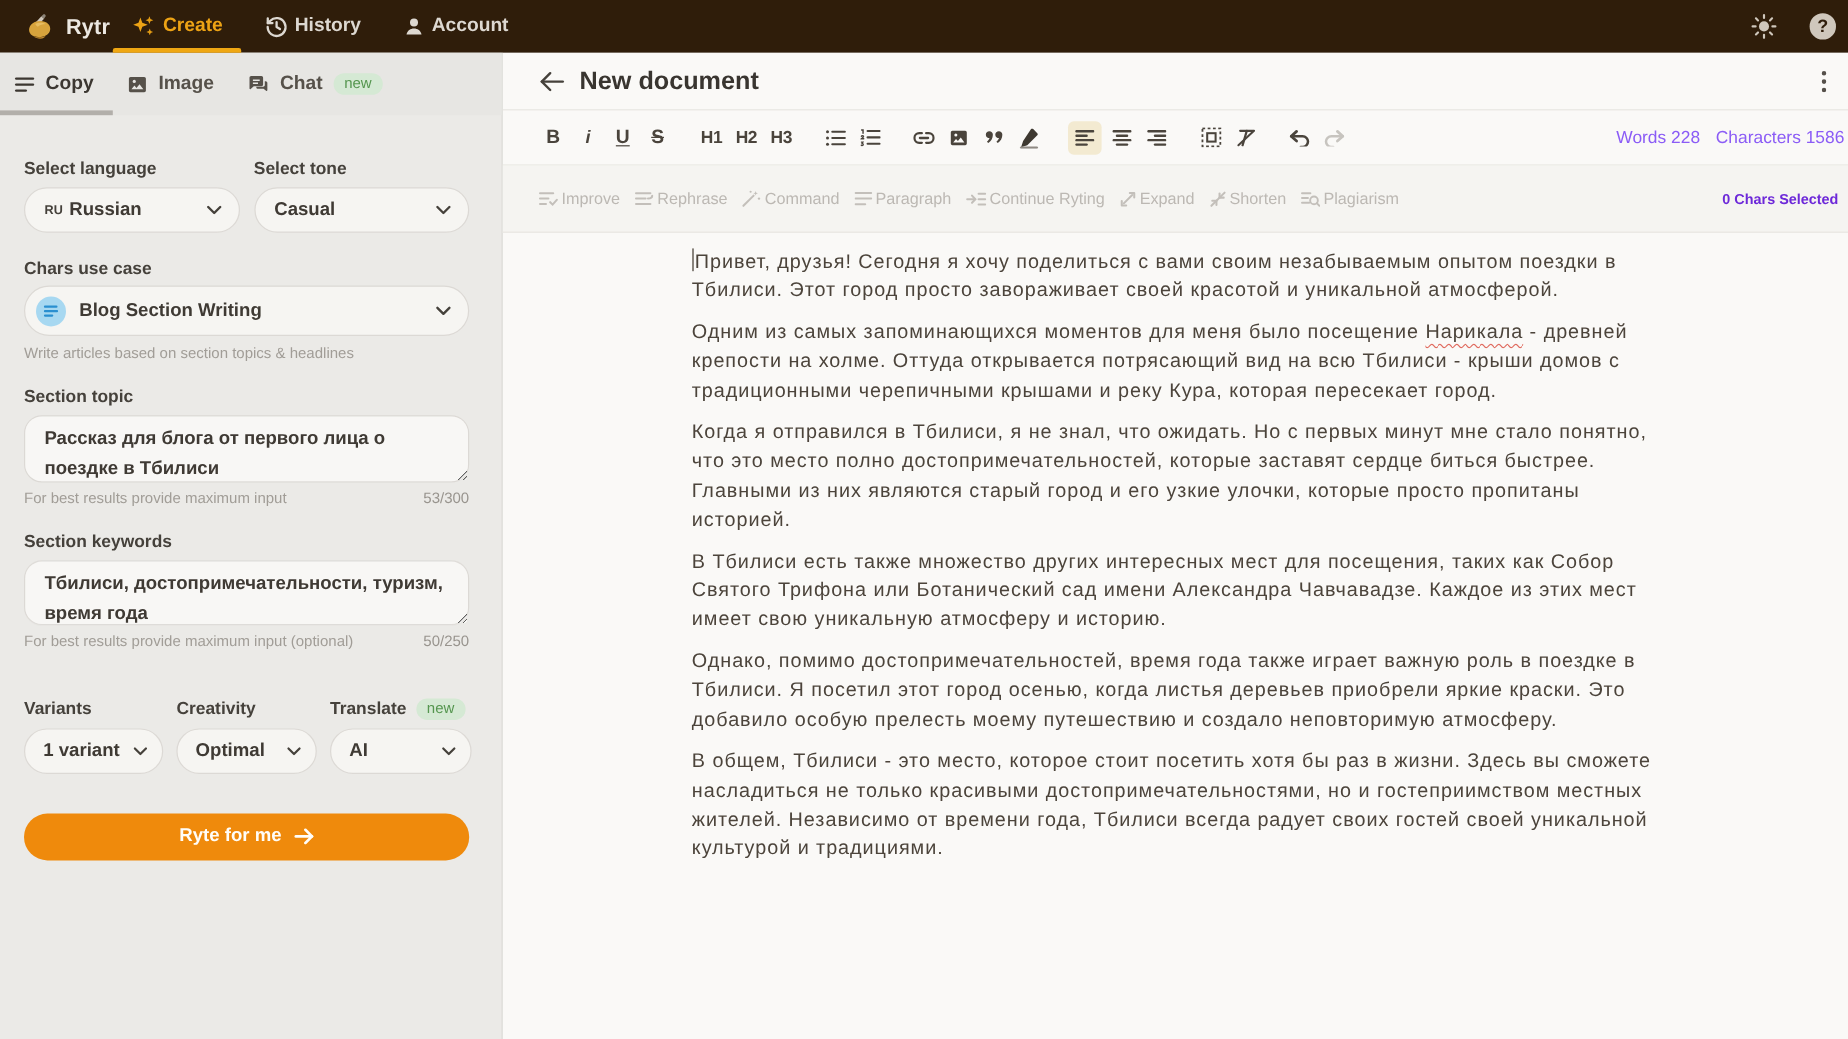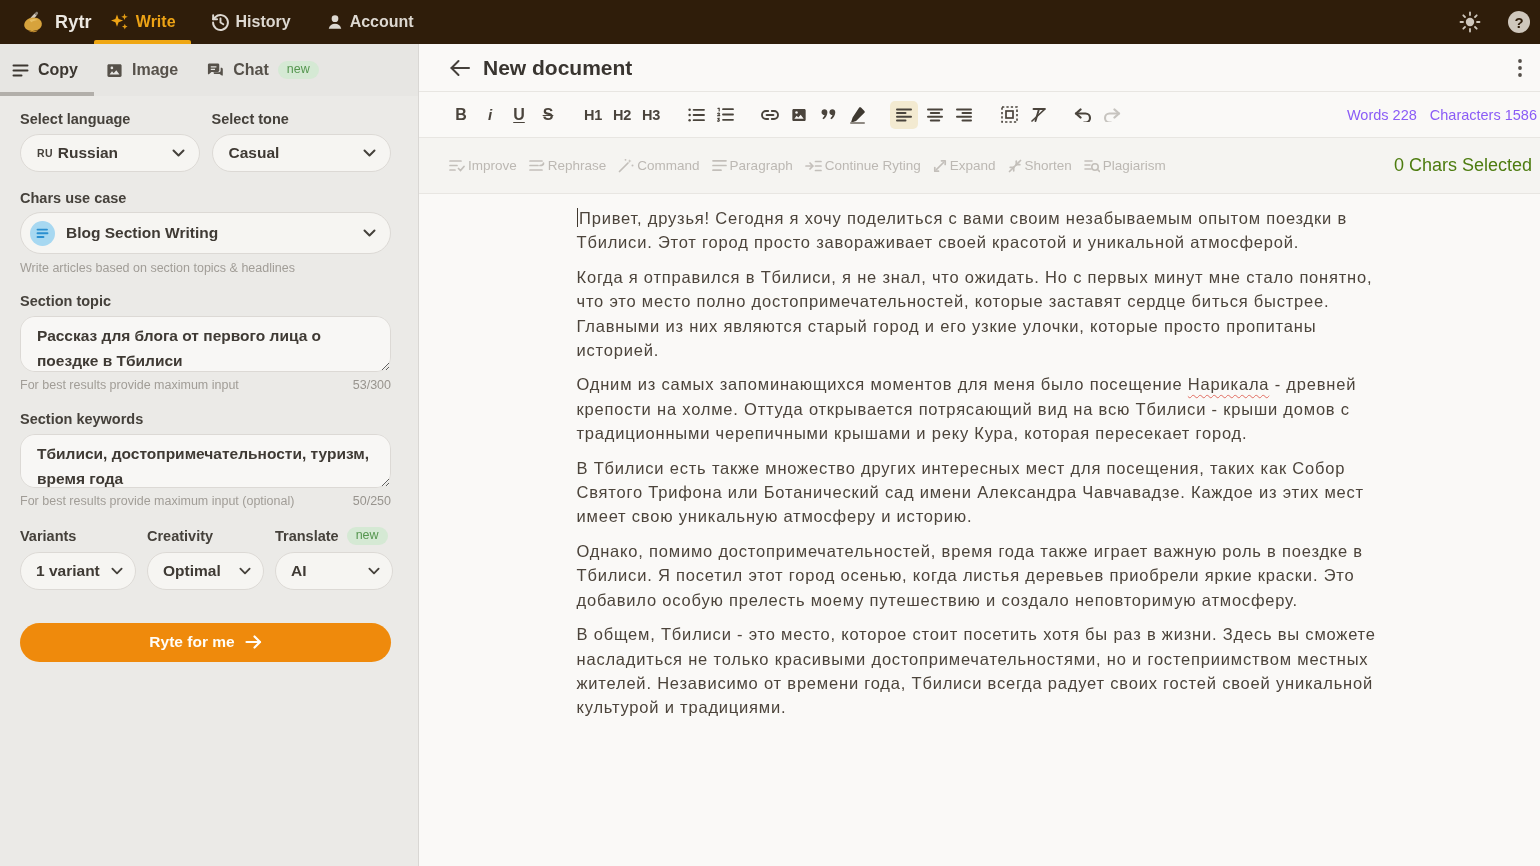--- a/index.html
+++ b/index.html
@@ -56,21 +56,21 @@
   .badge-new {
     background:#d5e9d4; color:#55964f; font-size:12.5px; font-weight:400;
     border-radius:9px; padding:2px 9px 3px; line-height:1;
   }
   .side-form { padding:15px 27px 0 20px; overflow:hidden; }
   .sec1 { margin-bottom:18px; }
   .sec2 { margin-bottom:18px; }
   .sec3 { margin-bottom:19px; }
   .row2 { display:grid; grid-template-columns:1fr 1fr; column-gap:12px; }
   .row3 { display:grid; grid-template-columns:116px 117px 118px; column-gap:11px; }
-  .f-label { font-size:14.5px; font-weight:700; color:#45413b; margin-bottom:7px; display:flex; align-items:center; gap:8px; }
+  .f-label { font-size:14.5px; font-weight:700; color:#45413b; margin-bottom:7px; display:flex; align-items:center; gap:8px;margin-top:22px; }
   .pill {
     height:38px; background:#f6f5f2; border:1px solid #dcd9d5; border-radius:19px;
     display:flex; align-items:center; padding:0 14px 0 16px; cursor:pointer;
     color:#3f3a34; font-size:15.5px; font-weight:700;
   }
   .pill .chev { margin-left:auto; }
   .lang-prefix { font-size:10.5px; font-weight:700; color:#45413b; margin-right:5px; letter-spacing:.3px; }
   .usecase-pill { height:42px; border-radius:21px; padding-left:9px; margin-top:-1px; }
   .usecase-ic {
     width:25px; height:25px; border-radius:50%; background:#a7d8f1; margin-right:11px;
@@ -122,21 +122,21 @@
   .tx.h { font-size:14.5px; font-weight:700; letter-spacing:-.3px; }
   .fmt-counts { margin-left:auto; display:flex; gap:13px; font-size:14.5px; color:#8b5cf6; white-space:nowrap;align-items:flex-end; }
 
   .ai-row {
     height:56px; flex:none; display:flex; align-items:center; padding:0 8px 0 30px;
     background:#f5f4f1; border-bottom:1px solid #e8e6e2;
   }
   .ai-item { display:flex; align-items:center; gap:3px; margin-right:12px; cursor:default; }
   .ai-item span { font-size:13.5px; color:#bcb8b3; }
   .ai-item svg { color:#c3bfba; }
-  .ai-sel { margin-left:auto; font-size:18px; font-weight:400; color:#4d7c0f; white-space:nowrap; }
+  .ai-sel { margin-left:auto; font-size:12px; font-weight:700; color:#6d28d9; white-space:nowrap; }
 
   .editor-scroll { flex:1; overflow:hidden; }
   .editor-content {
     max-width:806px; margin:0 auto; padding-top:12px;
     font-size:16.5px; line-height:24.4px; color:#4c443b; font-weight:400; letter-spacing:.8px;
   }
   .editor-content p { margin-bottom:10px; }
   .caret { display:inline-block; width:1.5px; height:19px; background:#40382e; vertical-align:-3px; margin-right:1px; }
   .misspelled {
     text-decoration:underline; text-decoration-style:wavy; text-decoration-color:#e06c60;
@@ -161,21 +161,21 @@
   </div>
   <nav class="topnav">
     <div class="topnav-item active">
       <span>
         <svg width="22" height="22" viewBox="0 0 22 22" fill="#eda315">
           <path d="M8 3.5 9.6 8l4.5 1.6-4.5 1.6L8 15.7l-1.6-4.5L2 9.6 6.4 8z"></path>
           <path d="M15.5 2.5l.9 2.4 2.4.9-2.4.9-.9 2.4-.9-2.4-2.3-.9 2.3-.9z" opacity=".95"></path>
           <path d="M15.8 12.8l.8 2 2 .8-2 .8-.8 2-.8-2-2-.8 2-.8z" opacity=".95"></path>
         </svg>
       </span>
-      <span>Write</span>
+      <span>Create</span>
     </div>
     <div class="topnav-item">
       <span>
         <svg width="21" height="21" viewBox="0 0 24 24" fill="none" stroke="#ddd8d1" stroke-width="2.2" stroke-linecap="round" stroke-linejoin="round">
           <path d="M3.5 12a8.5 8.5 0 1 0 2.5-6L3.6 8.3"></path>
           <path d="M3.6 3.8v4.5h4.5"></path>
           <path d="M12 7.5V12l3.2 2"></path>
         </svg>
       </span>
       <span>History</span>
@@ -574,21 +574,21 @@
             <path d="M13.3 10.3 15.5 12.5"></path>
         </svg>
         <span>Plagiarism</span>
       </div>
       <div class="ai-sel">0 Chars Selected</div>
     </div>
 
     <div class="editor-scroll">
       <div class="editor-content">
           <p><span class="caret"></span><span>Привет, друзья! Сегодня я хочу поделиться с вами своим незабываемым опытом поездки в Тбилиси. Этот город просто завораживает своей красотой и уникальной атмосферой.</span></p>
+          <p><span>Одним из самых запоминающихся моментов для меня было посещение </span><span class="misspelled">Нарикала</span><span> - древней крепости на холме. Оттуда открывается потрясающий вид на всю Тбилиси - крыши домов с традиционными черепичными крышами и реку Кура, которая пересекает город.</span></p>
           <p><span>Когда я отправился в Тбилиси, я не знал, что ожидать. Но с первых минут мне стало понятно, что это место полно достопримечательностей, которые заставят сердце биться быстрее. Главными из них являются старый город и его узкие улочки, которые просто пропитаны историей.</span></p>
-          <p><span>Одним из самых запоминающихся моментов для меня было посещение </span><span class="misspelled">Нарикала</span><span> - древней крепости на холме. Оттуда открывается потрясающий вид на всю Тбилиси - крыши домов с традиционными черепичными крышами и реку Кура, которая пересекает город.</span></p>
           <p><span>В Тбилиси есть также множество других интересных мест для посещения, таких как Собор Святого Трифона или Ботанический сад имени Александра Чавчавадзе. Каждое из этих мест имеет свою уникальную атмосферу и историю.</span></p>
           <p><span>Однако, помимо достопримечательностей, время года также играет важную роль в поездке в Тбилиси. Я посетил этот город осенью, когда листья деревьев приобрели яркие краски. Это добавило особую прелесть моему путешествию и создало неповторимую атмосферу.</span></p>
           <p><span>В общем, Тбилиси - это место, которое стоит посетить хотя бы раз в жизни. Здесь вы сможете насладиться не только красивыми достопримечательностями, но и гостеприимством местных жителей. Независимо от времени года, Тбилиси всегда радует своих гостей своей уникальной культурой и традициями.</span></p>
         </div>
     </div>
   </main>
 </div>
 
 </body></html>

